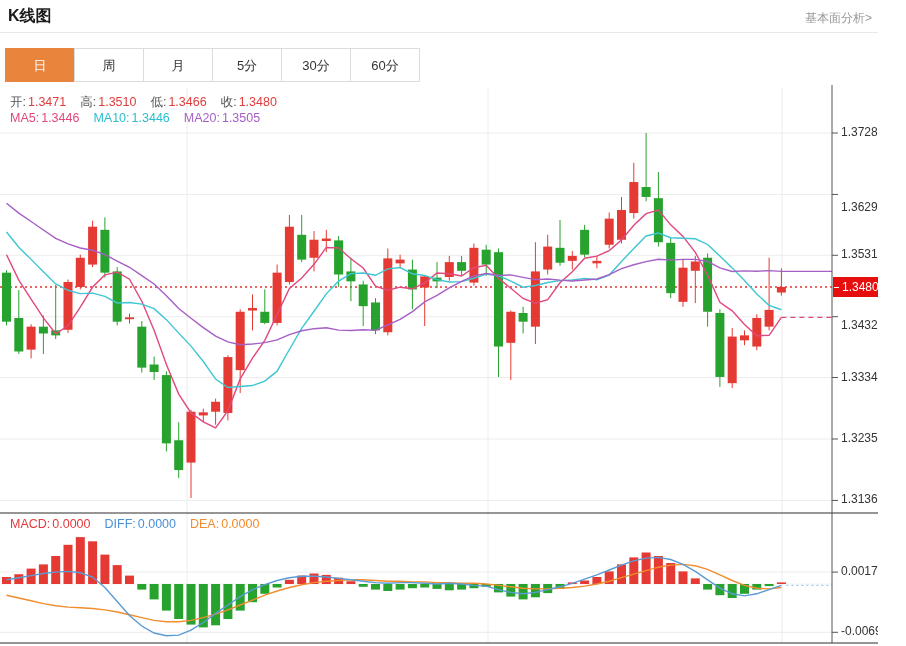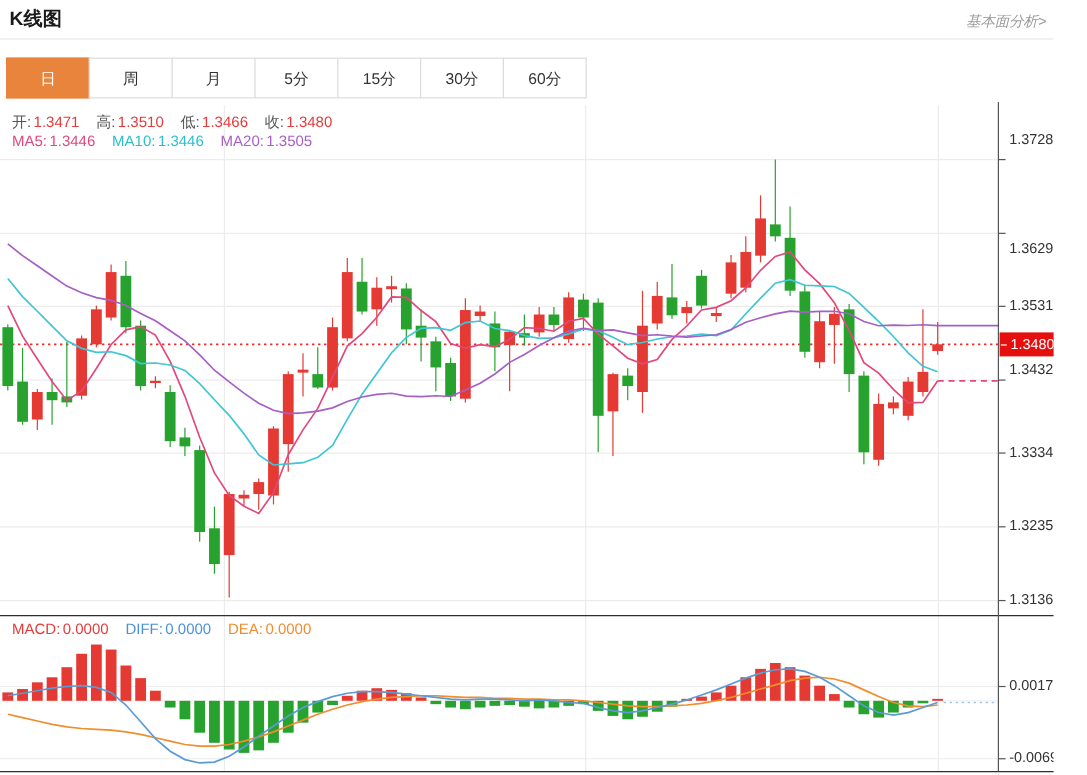--- a/index.html
+++ b/index.html
@@ -1,19 +1,19 @@
 <!DOCTYPE html>
 <html><head>
 <meta charset="utf-8">
 <style>
   html,body{margin:0;padding:0;background:#fff;}
   .page{position:relative;width:878px;height:646px;background:#fff;overflow:hidden;
         font-family:"Liberation Sans",sans-serif;}
   .title{position:absolute;left:8px;top:6px;font-size:16px;font-weight:bold;color:#1a1a1a;}
-  .fund-link{position:absolute;right:6px;top:10px;font-size:12px;color:#999;text-decoration:none;cursor:pointer;font-style:italic;}
+  .fund-link{position:absolute;right:6px;top:10px;font-size:12px;color:#999;text-decoration:none;cursor:pointer;}
   .hdr-divider{position:absolute;left:0;top:32px;width:906px;height:1px;background:#e8e8e8;}
   .tabs{position:absolute;left:5px;top:48px;display:flex;}
   .tab{width:70px;height:34px;line-height:34px;text-align:center;font-size:13px;color:#333;
        background:#fff;border:1px solid #dcdcdc;margin-left:-1px;cursor:pointer;box-sizing:border-box;}
   .tab:first-child{margin-left:0;}
   .tab.sel{background:#e8843c;border-color:#e8843c;color:#fff;}
   svg.chart{position:absolute;left:0;top:0;}
   .legend{position:absolute;left:10px;font-size:12.5px;white-space:nowrap;}
   .legend .item{margin-right:14px;}
   .legend .lbl{color:#555;}
@@ -31,21 +31,20 @@
 <div class="page">
   <div class="title">K线图</div>
   <a class="fund-link">基本面分析&gt;</a>
   <div class="hdr-divider"></div>
 
   <div class="tabs" id="tabs">
       <div class="tab sel">日</div>
       <div class="tab">周</div>
       <div class="tab">月</div>
       <div class="tab">5分</div>
-      <div class="tab">15分</div>
       <div class="tab">30分</div>
       <div class="tab">60分</div>
     </div>
 
   <svg class="chart" id="chart-svg" width="906" height="646">
       <line x1="0" y1="133" x2="832" y2="133" stroke="#ececec" stroke-width="1"></line>
       <line x1="0" y1="194.4500000000001" x2="832" y2="194.4500000000001" stroke="#ececec" stroke-width="1"></line>
       <line x1="0" y1="255.27929292929323" x2="832" y2="255.27929292929323" stroke="#ececec" stroke-width="1"></line>
       <line x1="0" y1="316.72929292929336" x2="832" y2="316.72929292929336" stroke="#ececec" stroke-width="1"></line>
       <line x1="0" y1="377.55858585858647" x2="832" y2="377.55858585858647" stroke="#ececec" stroke-width="1"></line>
@@ -277,24 +276,24 @@
       <line x1="832" y1="500.4585858585853" x2="838" y2="500.4585858585853" stroke="#555555" stroke-width="1"></line>
       <line x1="832" y1="572.1" x2="838" y2="572.1" stroke="#555555" stroke-width="1"></line>
       <line x1="832" y1="632.3" x2="838" y2="632.3" stroke="#555555" stroke-width="1"></line>
     </svg>
 
   <div class="legend" id="legend-ohlc" style="top:94px"><span class="item"><span class="lbl">开:</span><span class="val ohlc-val">1.3471</span></span><span class="item"><span class="lbl">高:</span><span class="val ohlc-val">1.3510</span></span><span class="item"><span class="lbl">低:</span><span class="val ohlc-val">1.3466</span></span><span class="item"><span class="lbl">收:</span><span class="val ohlc-val">1.3480</span></span></div>
   <div class="legend" id="legend-ma" style="top:111px"><span class="item"><span class="lbl" style="color: rgb(224, 72, 126);">MA5:</span><span class="val " style="color: rgb(224, 72, 126);">1.3446</span></span><span class="item"><span class="lbl" style="color: rgb(43, 191, 206);">MA10:</span><span class="val " style="color: rgb(43, 191, 206);">1.3446</span></span><span class="item"><span class="lbl" style="color: rgb(165, 95, 197);">MA20:</span><span class="val " style="color: rgb(165, 95, 197);">1.3505</span></span></div>
   <div class="legend" id="legend-macd" style="top:517px"><span class="item"><span class="lbl" style="color: rgb(226, 59, 59);">MACD:</span><span class="val " style="color: rgb(226, 59, 59);">0.0000</span></span><span class="item"><span class="lbl" style="color: rgb(74, 144, 217);">DIFF:</span><span class="val " style="color: rgb(74, 144, 217);">0.0000</span></span><span class="item"><span class="lbl" style="color: rgb(240, 140, 46);">DEA:</span><span class="val " style="color: rgb(240, 140, 46);">0.0000</span></span></div>
 
   <div id="ylabels">
-      <div class="ylab" style="top: 109px;">1.3728</div>
+      <div class="ylab" style="top: 125px;">1.3728</div>
       <div class="ylab" style="top: 200px;">1.3629</div>
       <div class="ylab" style="top: 247.279px;">1.3531</div>
-      <div class="ylab" style="top: 301px;">1.3432</div>
+      <div class="ylab" style="top: 318px;">1.3432</div>
       <div class="ylab" style="top: 369.559px;">1.3334</div>
       <div class="ylab" style="top: 431.009px;">1.3235</div>
       <div class="ylab" style="top: 492.459px;">1.3136</div>
       <div class="ylab" style="top: 564.1px;">0.0017</div>
       <div class="ylab" style="top: 624.3px;">-0.0069</div>
     </div>
 
   <div class="badge" id="price-badge" style="top: 276.935px;">1.3480</div>
 </div>
 

